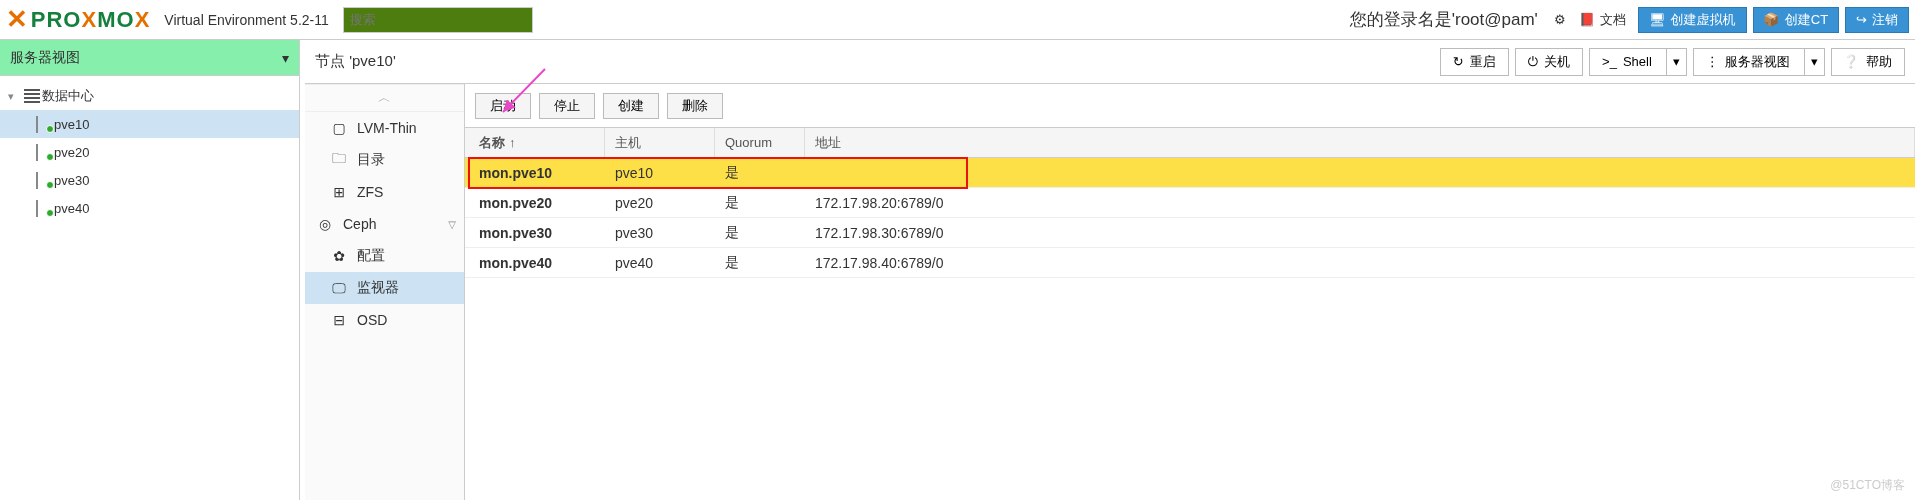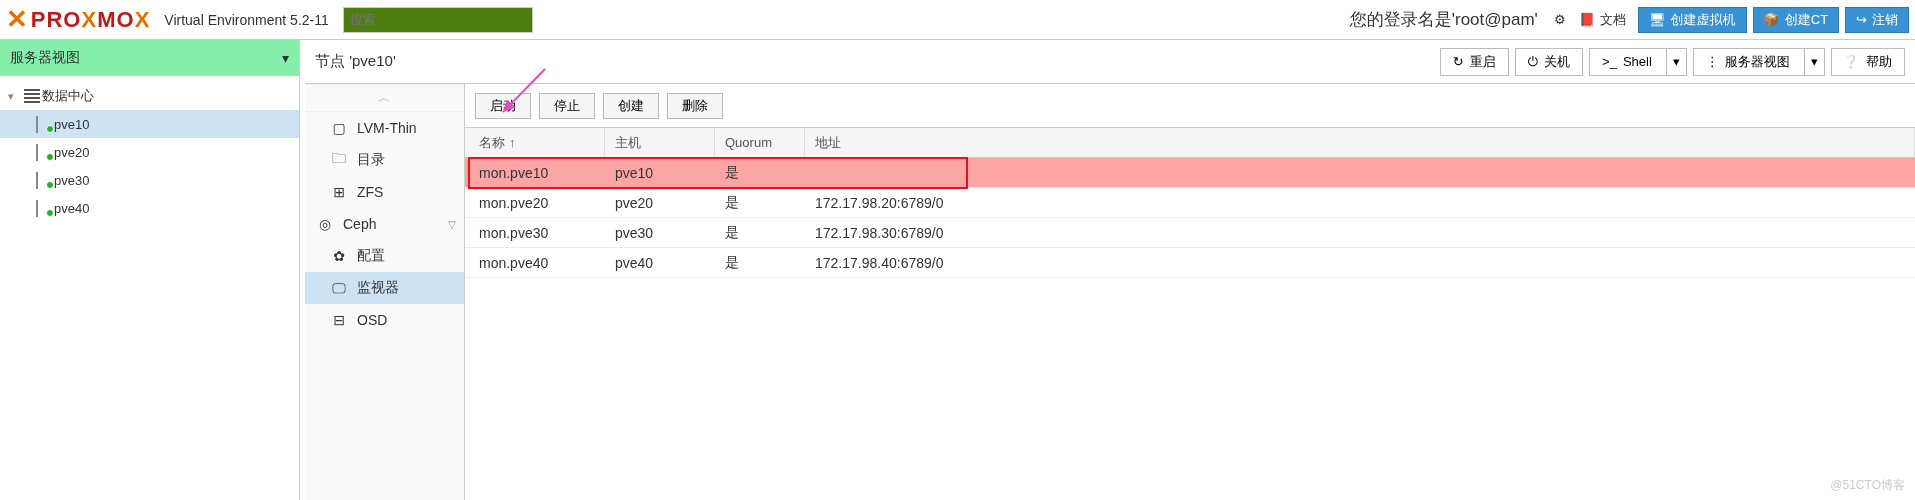--- a/index.html
+++ b/index.html
@@ -2,21 +2,21 @@
 <html><head>
 <meta charset="utf-8">
 <style>
 * { box-sizing: border-box; margin: 0; padding: 0; font-family: Arial, "Microsoft YaHei", sans-serif; }
 body { width: 1915px; height: 500px; background: #fff; font-size: 13px; color: #333; overflow: hidden; position: relative; }
 
 
 .topbar { height: 40px; border-bottom: 1px solid #ccc; display: flex; align-items: center; padding: 0 6px; background: #fff; }
 .logo { display: flex; align-items: center; font-weight: bold; font-size: 22px; letter-spacing: 1px; }
 .logo-x { color: #e57000; font-size: 26px; margin-right: 2px; font-weight: bold; }
-.logo-black { color: #b91c1c; }
+.logo-black { color: #15803d; }
 .logo-orange { color: #e57000; }
 .env-label { margin-left: 14px; font-size: 14px; color: #333; }
 .search { margin-left: 14px; width: 190px; height: 26px; border: 1px solid #ccc; background: #4d7c0f; padding: 0 6px; font-size: 13px; }
 .topbar-spacer { flex: 1; }
 .login-label { font-size: 17px; margin-right: 8px; }
 .top-icon { width: 20px; text-align: center; margin: 0 4px; cursor: pointer; }
 .top-link { margin: 0 6px; cursor: pointer; display: flex; align-items: center; gap: 4px; }
 .top-btn { background: #3892d4; color: #fff; border: 1px solid #2b79b3; height: 26px; padding: 0 10px; margin-left: 6px; display: flex; align-items: center; gap: 5px; cursor: pointer; font-size: 13px; }
 
 
@@ -50,28 +50,28 @@
 .subnav .item.sel { background: #cde2f2; }
 .subnav .arrow { margin-left: auto; margin-right: 8px; color: #888; font-size: 10px; }
 .subnav .icn { width: 16px; text-align: center; color: #333; }
 
 
 .content { position: absolute; top: 44px; left: 160px; right: 0; bottom: 0; }
 .toolbar { height: 44px; display: flex; align-items: center; padding: 0 10px; gap: 8px; border-bottom: 1px solid #ccc; }
 .tool-btn { height: 26px; border: 1px solid #bbb; background: #f5f5f5; padding: 0 14px; cursor: pointer; font-size: 13px; }
 
 .grid-head { height: 30px; display: flex; align-items: center; background: #f5f5f5; border-bottom: 1px solid #ccc; font-size: 13px; color: #555; }
-.col-name { width: 140px; padding-left: 14px; display: flex; align-items: center; gap: 4px; }
+.col-name { width: 140px; padding-left: 14px; display: flex; align-items: center; gap: 4px; font-weight: bold; }
 .col-host { width: 110px; padding-left: 10px; }
 .col-quorum { width: 90px; padding-left: 10px; }
 .col-addr { flex: 1; padding-left: 10px; }
 .grid-head > div { border-right: 1px solid #ddd; height: 100%; display: flex; align-items: center; }
 
 .grid-body .row { height: 30px; display: flex; align-items: center; border-bottom: 1px solid #eee; font-size: 14px; }
-.grid-body .row.sel { background: #fca5a5; }
+.grid-body .row.sel { background: #fde047; }
 .row .col-name, .row .col-host, .row .col-quorum, .row .col-addr { border-right: none; }
 
 .red-box { position: absolute; border: 2px solid #e11; pointer-events: none; }
 .pink-arrow { position: absolute; pointer-events: none; }
 
 .watermark { position: absolute; right: 10px; bottom: 6px; color: #ccc; font-size: 12px; }
 </style>
 </head>
 <body>
 

